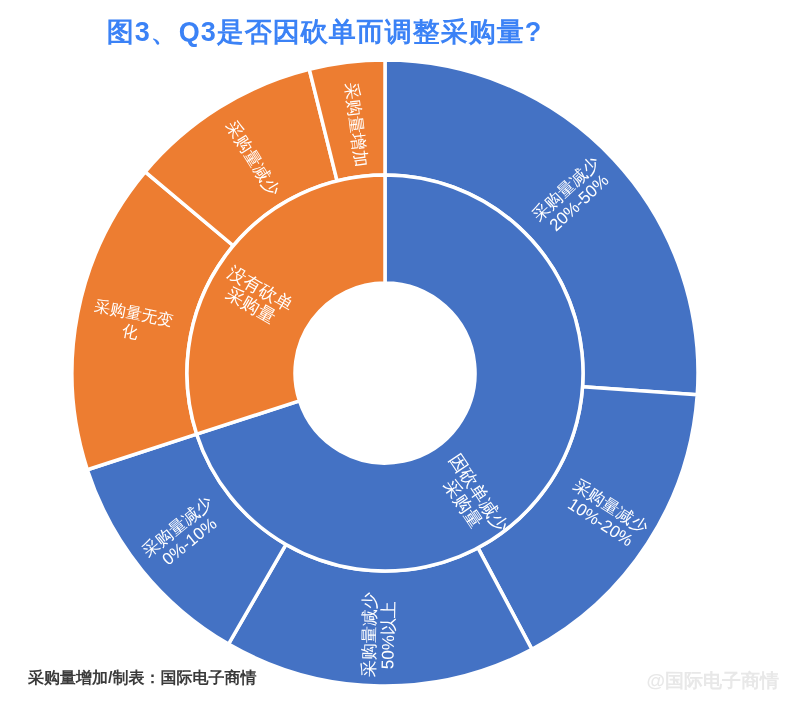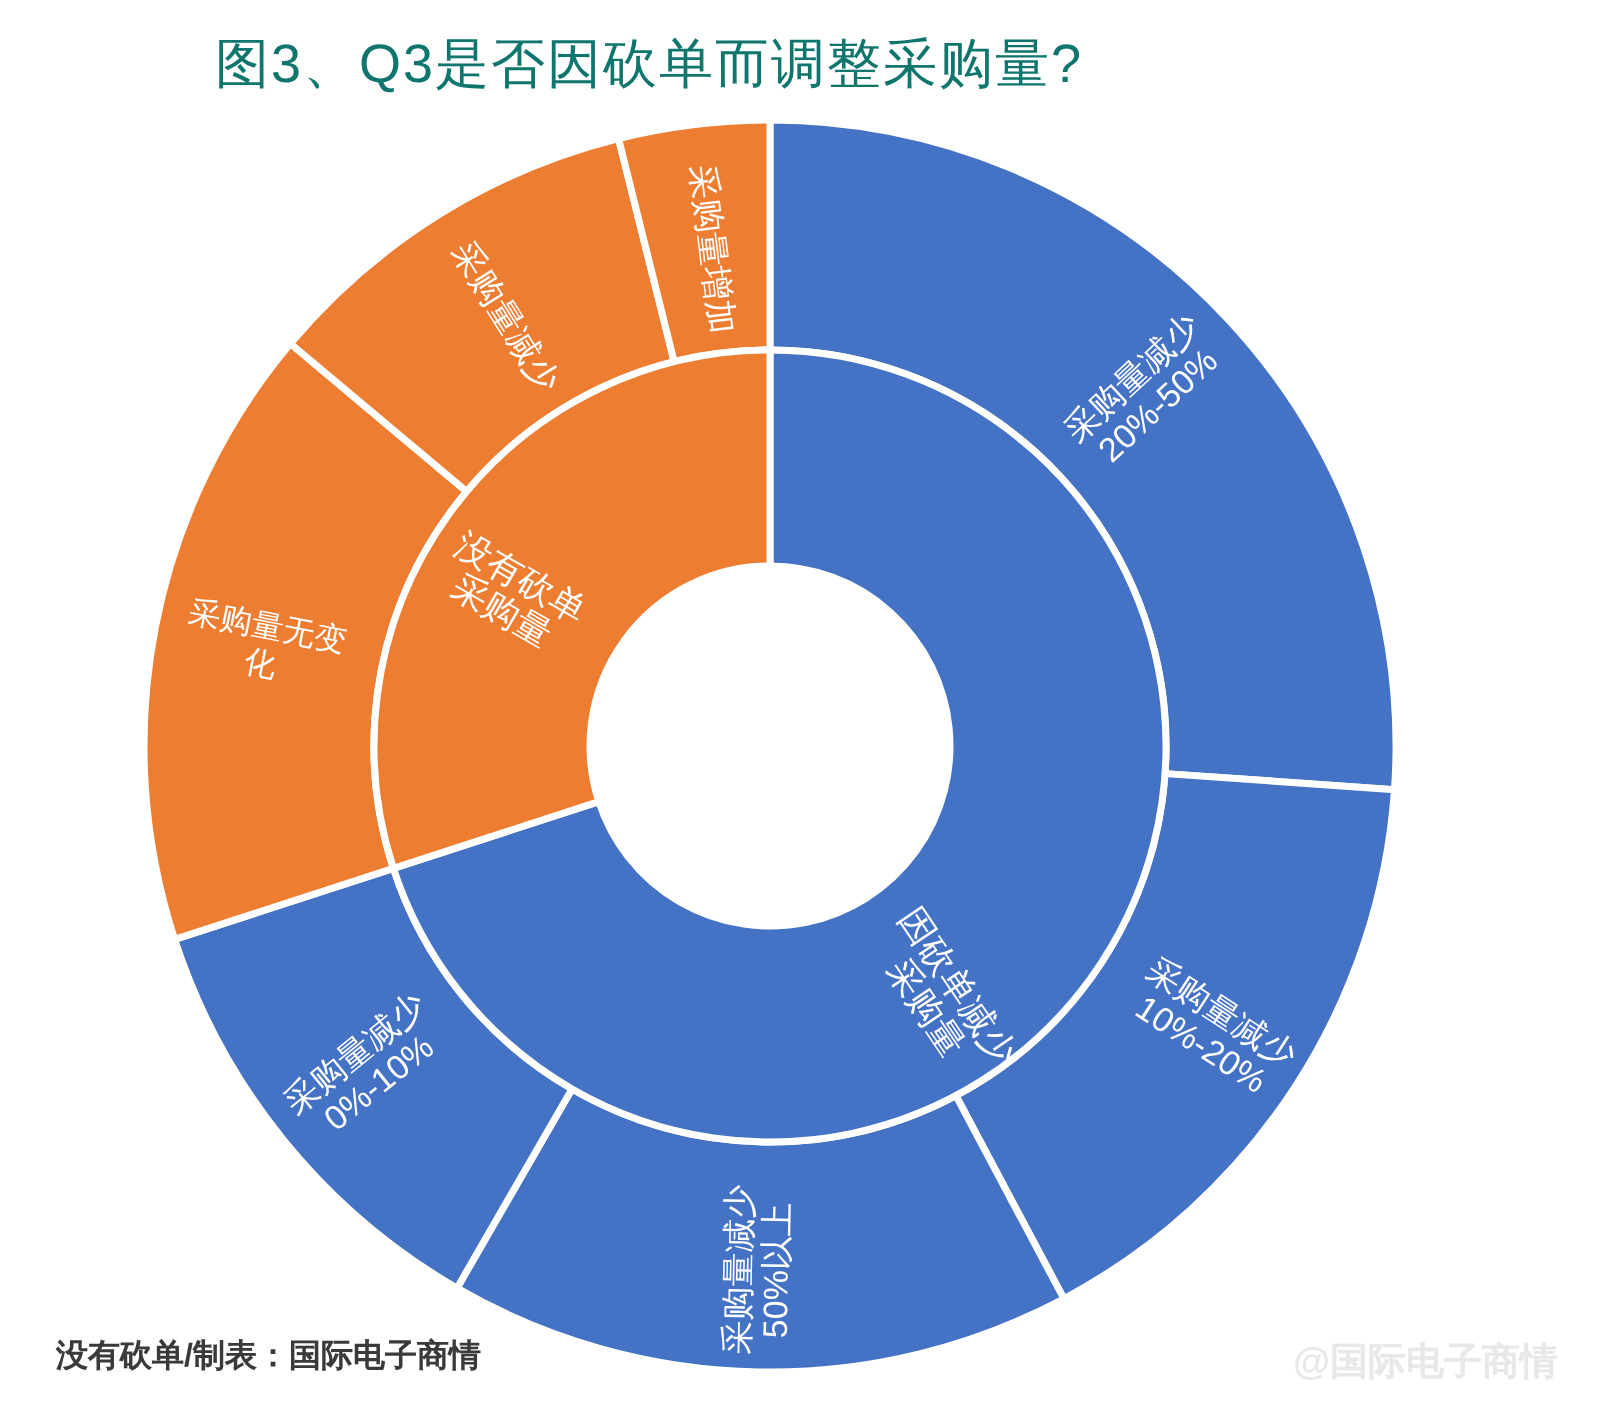--- a/index.html
+++ b/index.html
@@ -8,22 +8,22 @@
     background:#ffffff;
     font-family:"Liberation Sans","DejaVu Sans",sans-serif;
     overflow:hidden;
     position:relative;
   }
   #chart-title{
     position:absolute;
     top:14px;left:0;width:649px;
     text-align:center;
     font-size:27px;
-    font-weight:400;
-    color:#0f766e;
+    font-weight:700;
+    color:#3b82f6;
     letter-spacing:1px;
     white-space:nowrap;
   }
   #donut-wrap{
     position:absolute;
     left:0;top:0;width:801px;height:701px;
   }
   #source-note{
     position:absolute;
     left:28px;top:668px;
@@ -88,14 +88,14 @@
         <text class="seg-label " x="251.46034541323235" y="159.29187976858066" transform="rotate(58 251.46034541323235 159.29187976858066)"><tspan x="251.46034541323235" dy="0">采购量减少</tspan></text>
         <text class="seg-label " x="354.5326641487132" y="124.86346208966947" transform="rotate(83 354.5326641487132 124.86346208966947)"><tspan x="354.5326641487132" dy="0">采购量增加</tspan></text>
       </g>
     <g id="inner-labels-group">
         <text class="seg-label big" x="469.9973213275535" y="499.01371102836634" transform="rotate(56 469.9973213275535 499.01371102836634)"><tspan x="469.9973213275535" dy="-9.5">因砍单减少</tspan><tspan x="469.9973213275535" dy="19">采购量</tspan></text>
         <text class="seg-label big" x="255.0961894323342" y="298" transform="rotate(30 255.0961894323342 298)"><tspan x="255.0961894323342" dy="-9.5">没有砍单</tspan><tspan x="255.0961894323342" dy="19">采购量</tspan></text>
       </g>
   </svg>
 </div>
 
-<div id="source-note">没有砍单/制表：国际电子商情</div>
+<div id="source-note">采购量增加/制表：国际电子商情</div>
 <div id="watermark">@国际电子商情</div>
 
 </body></html>

